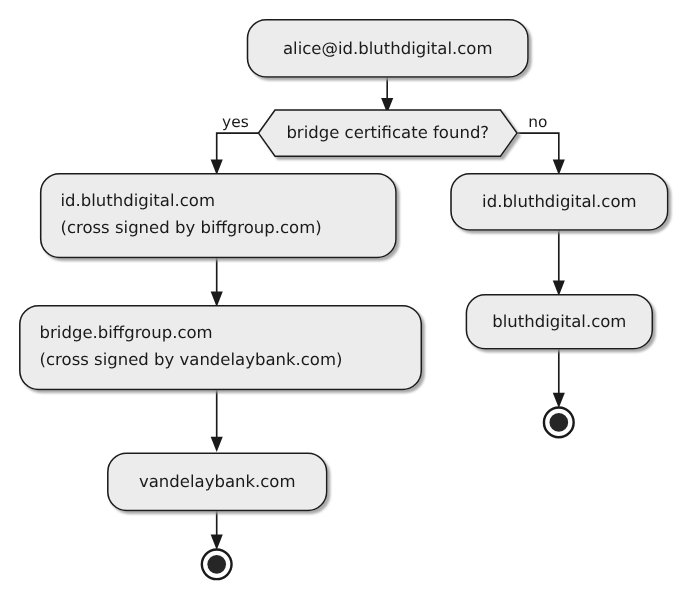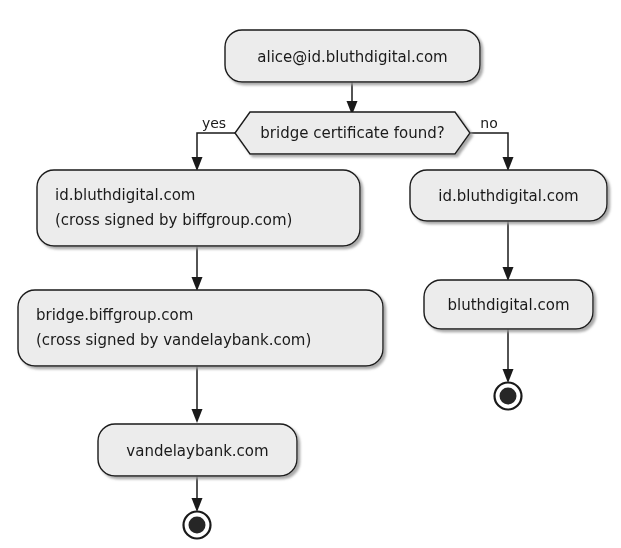--- a/index.html
+++ b/index.html
@@ -9,21 +9,21 @@
   }
   body {
     width: 621px;
     height: 548px;
     position: relative;
     overflow: hidden;
     font-family: "DejaVu Sans", sans-serif;
   }
   #diagram-root {
     position: absolute;
-    top: 12px; left: 0;
+    top: 0; left: 0;
     width: 621px;
     height: 464px;
   }
   #diagram-svg {
     position: absolute;
     top: 0; left: 0;
     width: 621px;
     height: 548px;
   }
   .node-shape {

